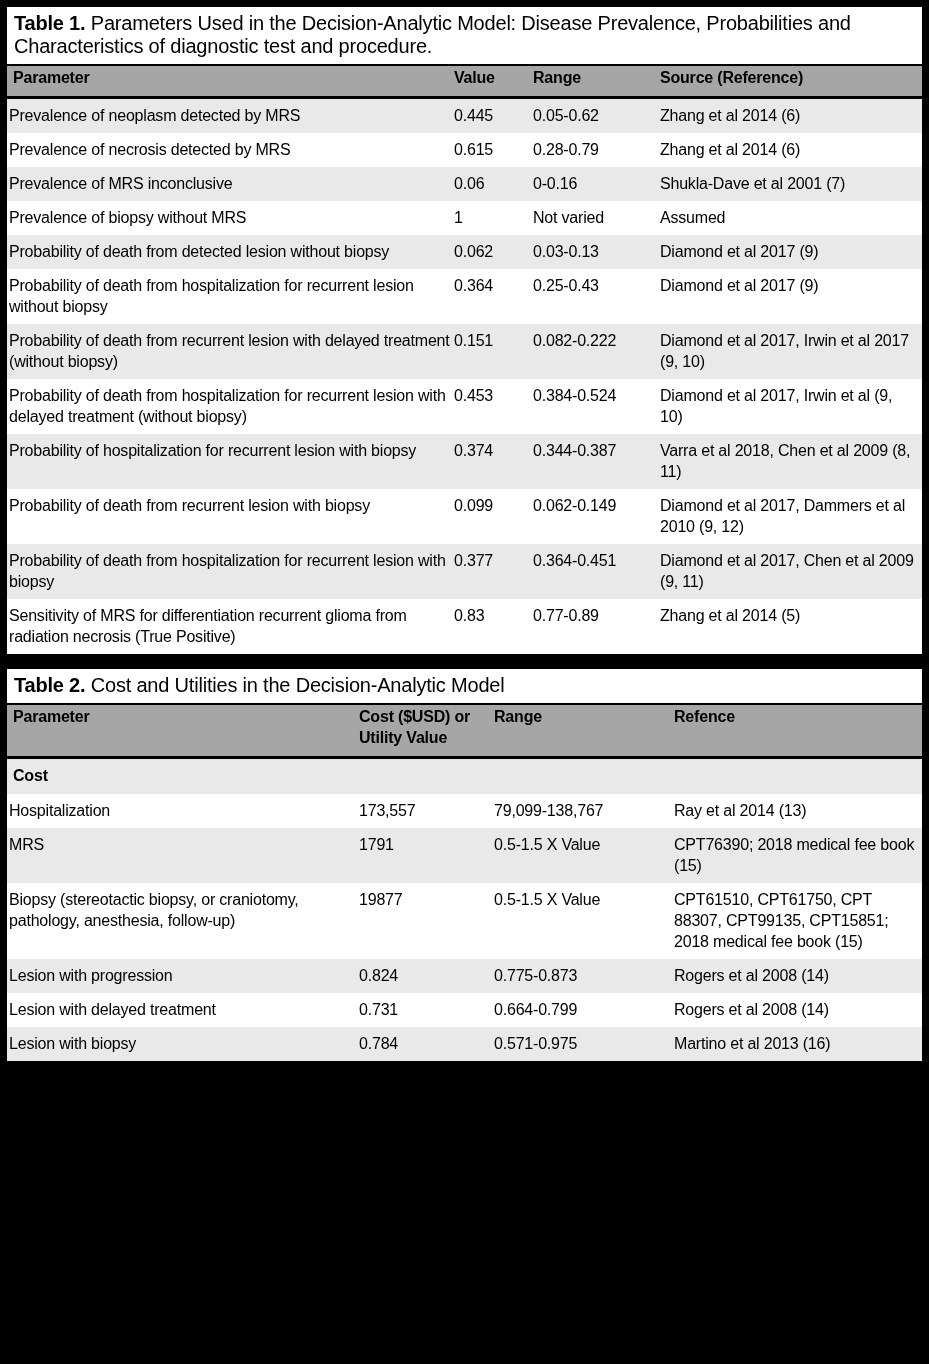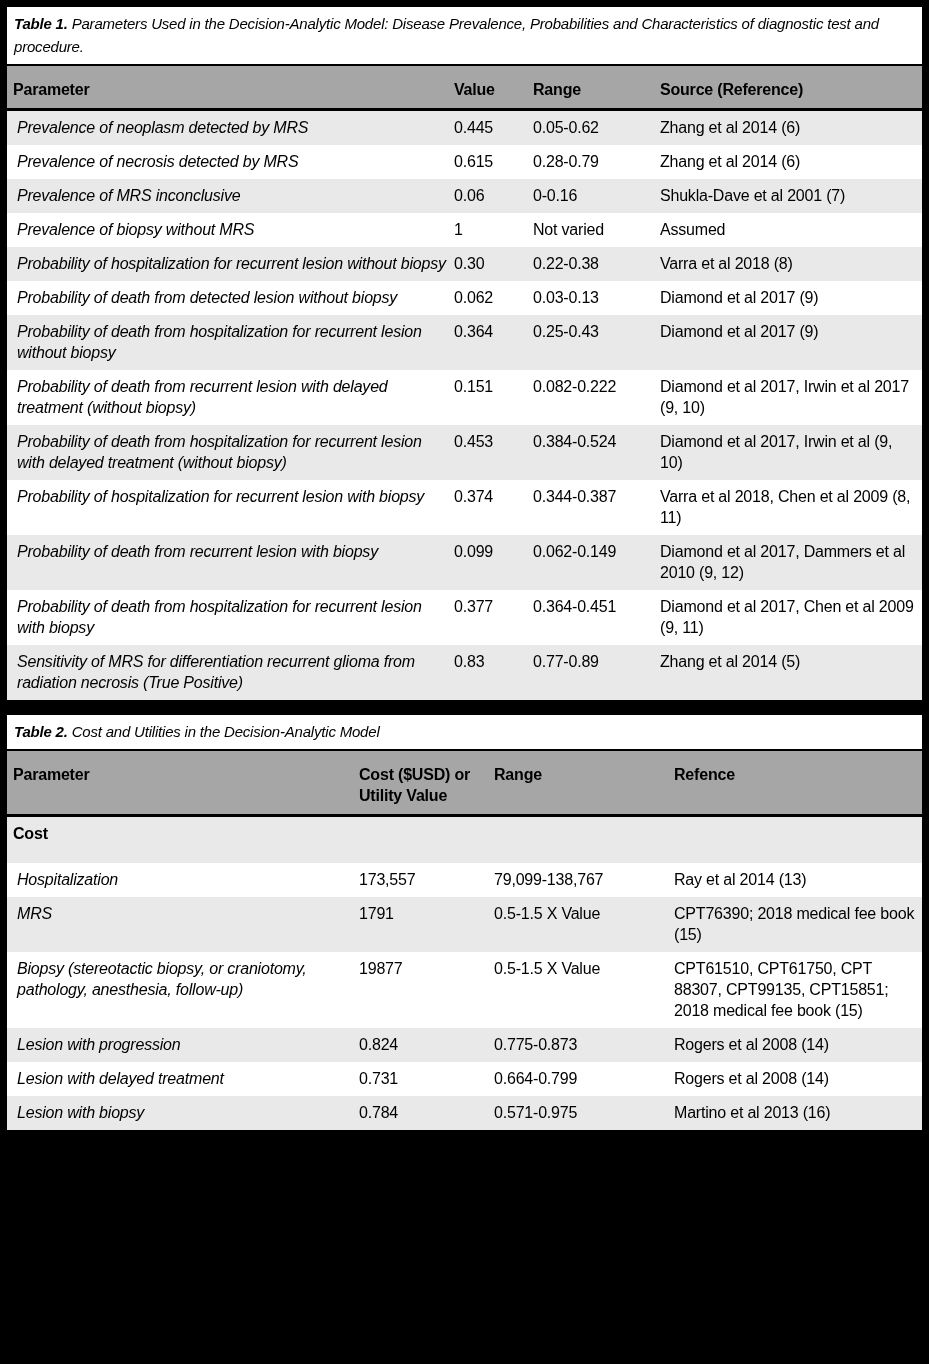--- a/index.html
+++ b/index.html
@@ -16,52 +16,51 @@
     box-sizing: border-box;
     width: 929px;
     background: #ffffff;
     border: 7px solid #000000;
     border-bottom-width: 8px;
   }
   #table2-card { border-top-width: 7px; }
   .caption {
     background: #ffffff;
     padding: 5px 8px 6px 7px;
-    font-size: 15px;
+    font-size: 20px;
     line-height: 23px;
-    font-style: italic;
   }
   .caption .cap-label { font-weight: bold; }
   table {
     border-collapse: collapse;
     width: 100%;
     table-layout: fixed;
     font-size: 16px;
     line-height: 21px;
   }
   thead th {
     background: #a6a6a6;
     text-align: left;
     font-weight: bold;
     vertical-align: top;
     border-top: 2px solid #000000;
     border-bottom: 3px solid #000000;
-    padding: 13px 4px 8px 0;
+    padding: 1px 4px 8px 0;
   }
   thead th.c-param { padding-left: 6px; }
   tbody td {
     vertical-align: top;
     padding: 6px 4px 7px 0;
   }
-  tbody td.param-cell { padding-left: 10px; font-style: italic; }
+  tbody td.param-cell { padding-left: 2px; }
   tbody tr:nth-child(odd) { background: #e9e9e9; }
   tbody tr:nth-child(even) { background: #ffffff; }
   td.section-cell {
     font-weight: bold;
-    padding: 6px 4px 19px 6px;
+    padding: 6px 4px 8px 6px;
   }
 </style>
 </head>
 <body>
 
 <section class="table-card" id="table1-card">
   <div class="caption">
     <span class="cap-label">Table 1.</span>
     <span>Parameters Used in the Decision-Analytic Model: Disease Prevalence, Probabilities and Characteristics of diagnostic test and procedure.</span>
   </div>
@@ -99,26 +98,20 @@
           <td class="range-cell">0-0.16</td>
           <td class="source-cell">Shukla-Dave et al 2001  (7)</td>
         </tr>
         <tr>
           <td class="param-cell">Prevalence of biopsy without MRS</td>
           <td class="value-cell">1</td>
           <td class="range-cell">Not varied</td>
           <td class="source-cell">Assumed</td>
         </tr>
         <tr>
-          <td class="param-cell">Probability of hospitalization for recurrent lesion without biopsy</td>
-          <td class="value-cell">0.30</td>
-          <td class="range-cell">0.22-0.38</td>
-          <td class="source-cell">Varra et al 2018  (8)</td>
-        </tr>
-        <tr>
           <td class="param-cell">Probability of death from detected lesion without biopsy</td>
           <td class="value-cell">0.062</td>
           <td class="range-cell">0.03-0.13</td>
           <td class="source-cell">Diamond et al 2017 (9)</td>
         </tr>
         <tr>
           <td class="param-cell">Probability of death from hospitalization for recurrent lesion without biopsy</td>
           <td class="value-cell">0.364</td>
           <td class="range-cell">0.25-0.43</td>
           <td class="source-cell">Diamond et al 2017 (9)</td>

